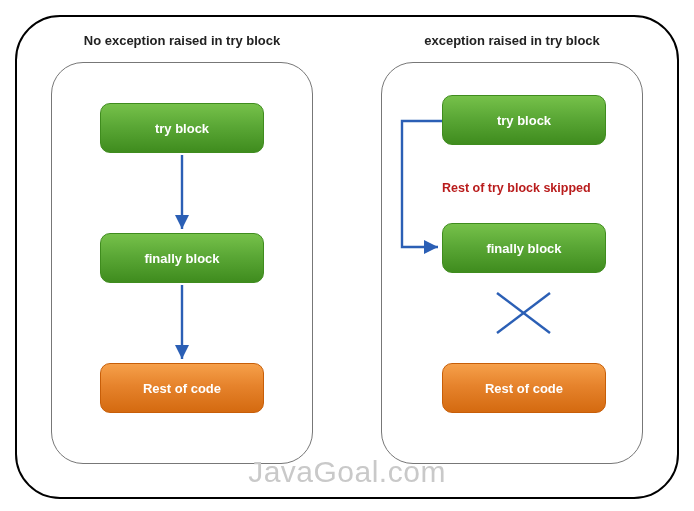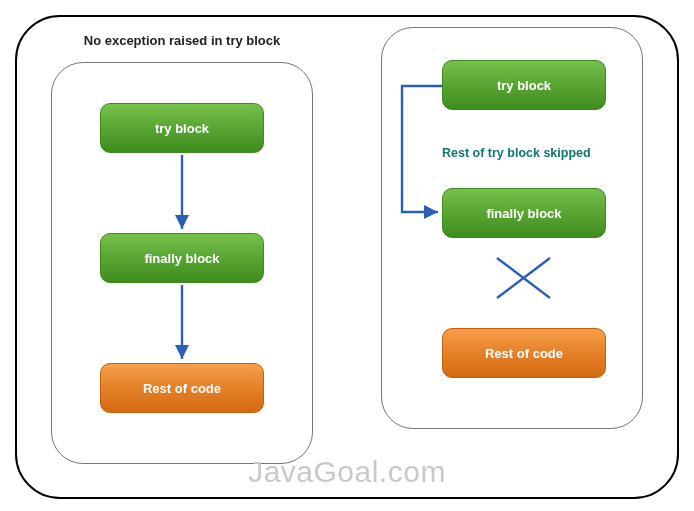--- a/index.html
+++ b/index.html
@@ -58,21 +58,21 @@
   }
   .orange-block {
     background: linear-gradient(to bottom, #f6a04a 0%, #e6832c 45%, #d46a10 100%);
     border: 1px solid #c75e08;
     text-align: right;
   }
   .skip-text {
     position: absolute;
     font-size: 12.5px;
     font-weight: bold;
-    color: #0f766e;
+    color: #b91c1c;
   }
   svg.arrow-svg {
     position: absolute;
     top: 0; left: 0;
     pointer-events: none;
     width: 100%;
     height: 100%;
     overflow: visible;
   }
   .watermark {
@@ -109,20 +109,21 @@
           </marker>
         </defs>
         <line x1="130" y1="92" x2="130" y2="166" stroke="#2b5fb5" stroke-width="2.4" marker-end="url(#arrowheadL)"></line>
         <line x1="130" y1="222" x2="130" y2="296" stroke="#2b5fb5" stroke-width="2.4" marker-end="url(#arrowheadL)"></line>
       </svg>
 
     </div>
   </div>
 
   <div class="column">
+    <div class="col-title">exception raised in try block</div>
 
     <div class="inner-panel">
 
       <div class="block green-block" style="left:60px; top:32px;">try block</div>
 
       <div class="skip-text" style="left:60px; top:118px;">Rest of try block skipped</div>
 
       <div class="block green-block" style="left:60px; top:160px;">finally block</div>
 
       <div class="block orange-block" style="left:60px; top:300px;">Rest of code</div>

